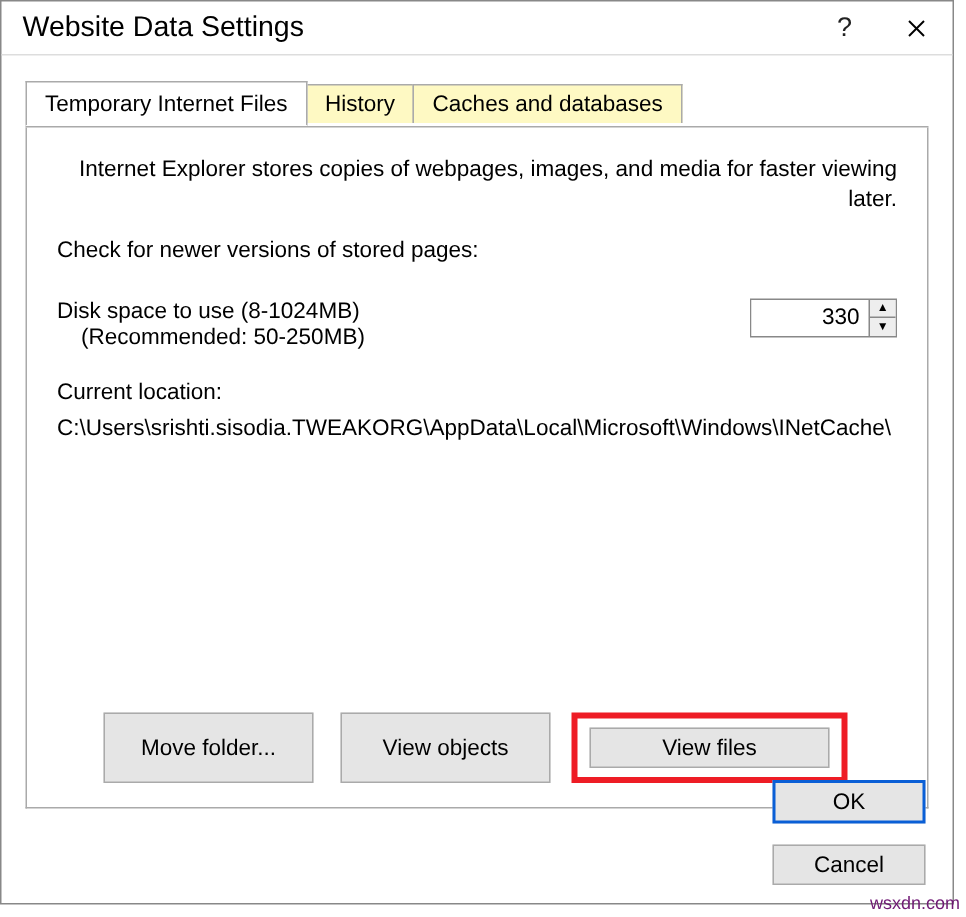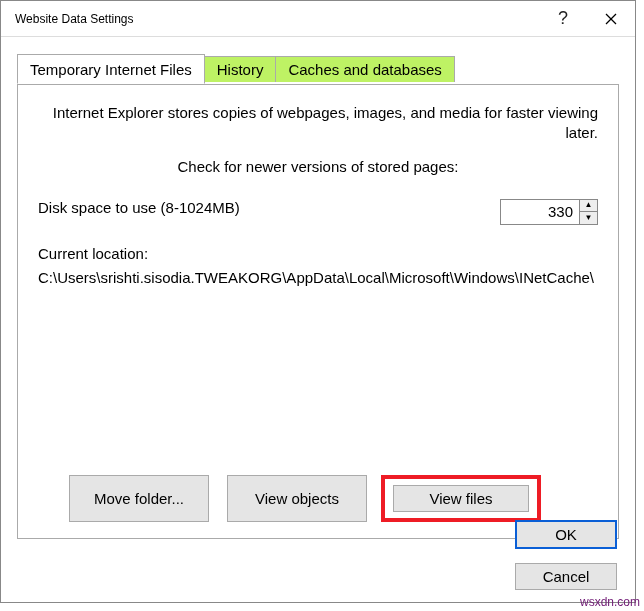--- a/index.html
+++ b/index.html
@@ -22,21 +22,21 @@
     
     .titlebar {
       height: 36px;
       display: flex;
       align-items: center;
       padding-left: 14px;
       border-bottom: 1px solid #ddd;
     }
     .titlebar .title {
       flex: 1;
-      font-size: 12px;
+      font-size: 19px;
     }
     .title-btn {
       width: 48px;
       height: 36px;
       display: flex;
       align-items: center;
       justify-content: center;
       font-size: 18px;
       font-family: "Segoe UI Symbol", "Segoe UI", sans-serif;
       color: #222;
@@ -61,42 +61,41 @@
       font-size: 15px;
       margin-right: -1px;
     }
     .tab.active {
       z-index: 2;
       border-bottom: 1px solid #fff;
       margin-bottom: -1px;
       padding-top: 6px;
     }
     .tab.inactive {
-      background: #bef264;
+      background: #fef9c3;
       z-index: 1;
       padding-top: 4px;
       padding-bottom: 4px;
     }
     
     .content {
       border: 1px solid #aaa;
       border-top: none;
       margin: 0 16px;
       padding: 18px 20px 16px 20px;
       height: 454px;
       position: relative;
     }
     .desc {
       line-height: 1.35;
       margin-bottom: 14px;
       text-align: right;
     }
     .check-label {
       margin-bottom: 24px;
-      text-align: center;
     }
     .radio-list {
       margin-left: 20px;
     }
     .radio-row {
       display: flex;
       align-items: center;
       margin-bottom: 7px;
       height: 24px;
     }
@@ -173,21 +172,21 @@
       width: 140px;
       text-align: center;
       font-size: 15px;
       font-family: inherit;
     }
     .viewfiles-wrap {
       border: 4px solid #ee1c25;
       padding: 6px 8px;
       margin-left: -4px;
     }
-    .viewfiles-wrap .btn { width: 136px; }
+    .viewfiles-wrap .btn { width: 160px; }
     
     .footer {
       position: absolute;
       right: 18px;
       bottom: 12px;
       display: flex;
       gap: 14px;
       flex-direction: column;
     }
     .footer .btn { width: 102px; }
@@ -232,20 +231,21 @@
 
   <div class="content">
     <div class="desc">Internet Explorer stores copies of webpages, images, and media for faster viewing later.</div>
 
     <div class="check-label">Check for newer versions of stored pages:</div>
 
 
     <div class="disk-row">
       <div class="disk-label-block">
         <div>Disk space to use (8-1024MB)</div>
+        <div class="disk-reco">(Recommended: 50-250MB)</div>
       </div>
       <div class="spinner">
         <input class="spinner-input" value="330" style="">
         <div class="spin-btns">
           <div class="spin-btn">▲</div>
           <div class="spin-btn">▼</div>
         </div>
       </div>
     </div>
 

